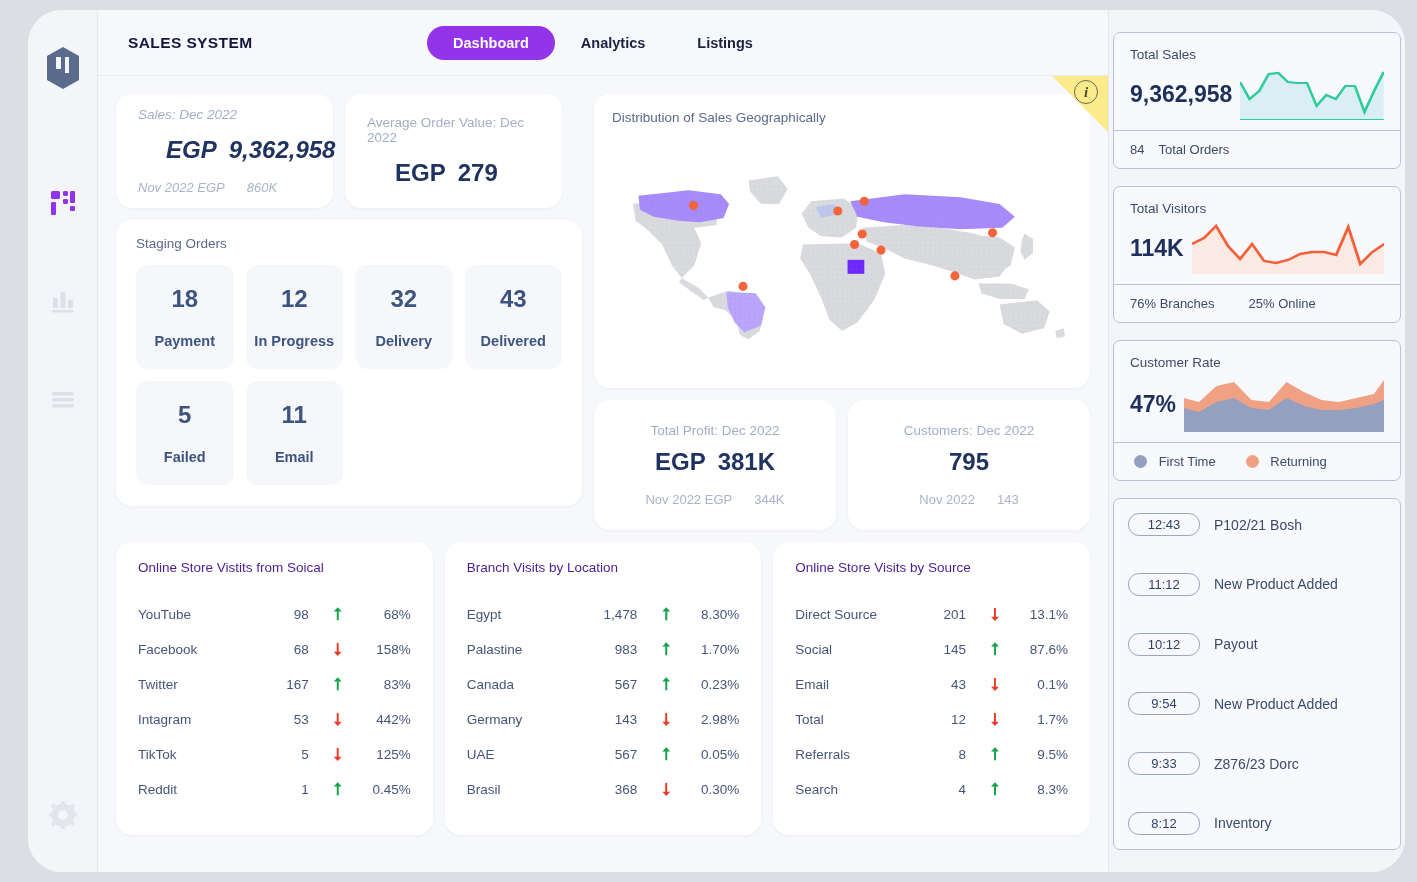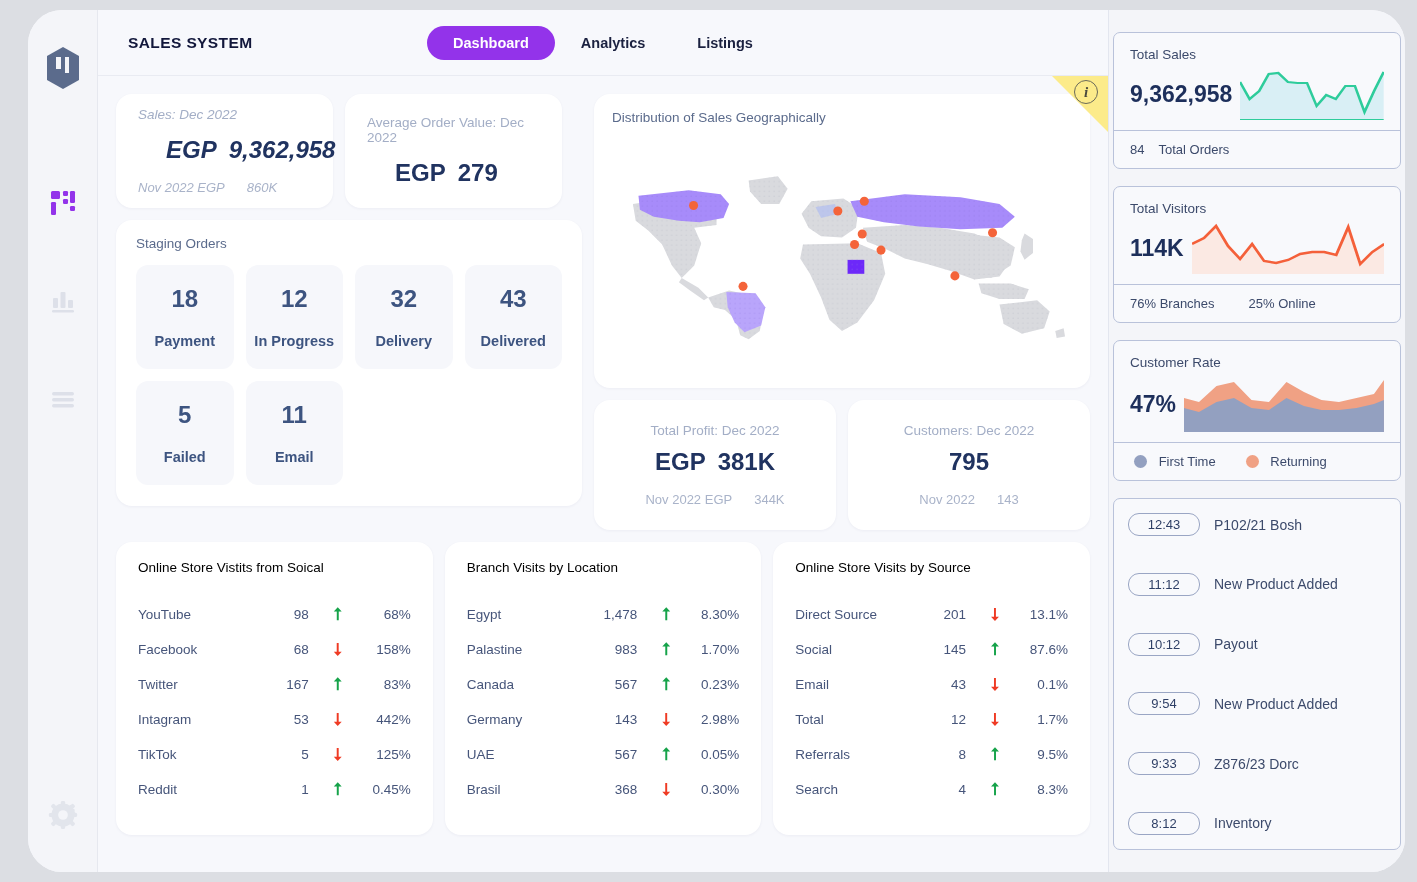--- a/index.html
+++ b/index.html
@@ -122,21 +122,21 @@
   .stage-num { font-size: 24px; font-weight: bold; color: #3d5480; margin-bottom: 20px; }
   .stage-lab { font-size: 14.5px; font-weight: bold; color: #3d5480; }
 
   
   .mapcard { flex: 1 1 auto; padding: 16px 18px 10px 18px; display: flex; flex-direction: column; }
   .map-wrap { flex: 1 1 auto; position: relative; }
   .map-wrap svg { width: 100%; height: 100%; display: block; }
 
   
   .listcard { flex: 1 1 0; padding: 18px 22px 14px 22px; min-width: 0; }
-  .list-title { font-size: 13.5px; color: #000000; margin-bottom: 22px; }
+  .list-title { font-size: 13.5px; color: #4c1d95; margin-bottom: 22px; }
   .lrow {
     display: grid; grid-template-columns: 1fr auto 30px 58px;
     align-items: center; height: 35px; font-size: 13.5px; color: #46557a;
   }
   .lrow .nm { white-space: nowrap; }
   .lrow .vl { text-align: right; padding-right: 14px; }
   .lrow .pc { text-align: right; }
   .arrow { text-align: center; font-size: 17px; font-weight: bold; line-height: 1; }
   .up { color: #16a34a; }
   .down { color: #ef3b24; }

